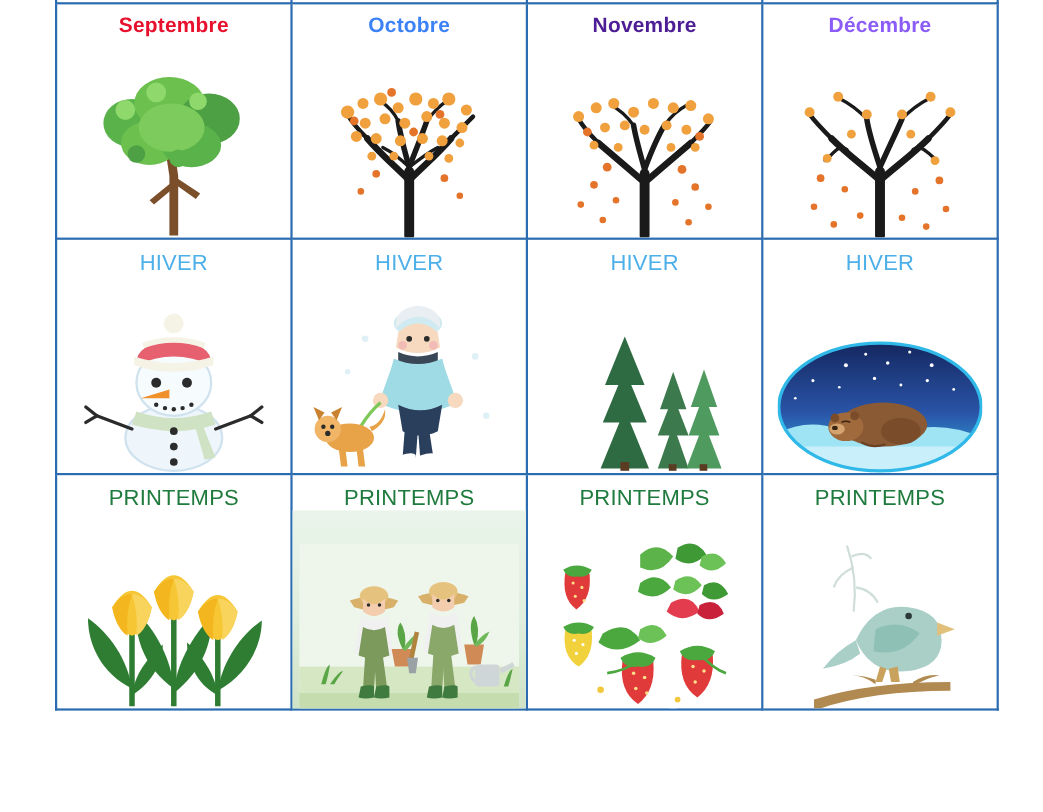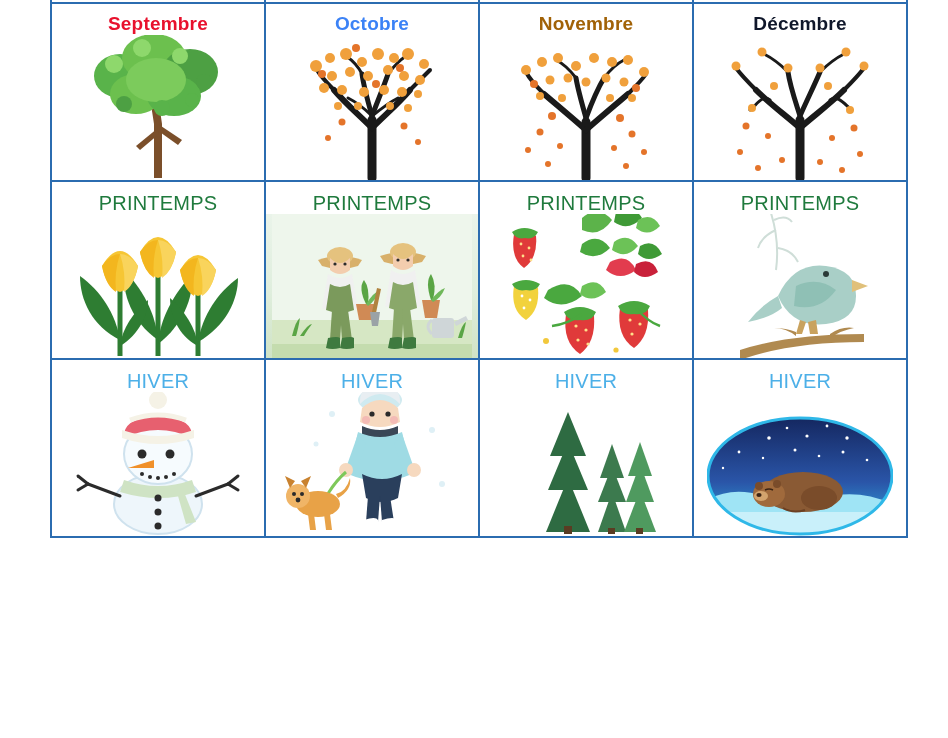--- a/index.html
+++ b/index.html
@@ -28,40 +28,40 @@
   }
   table.grid td {
     width: 212px;
     border: 2px solid #2b6cb0;
     vertical-align: top;
     padding: 0;
     background: #ffffff;
   }
   .cell {
     position: relative;
-    height: 176px;
+    height: 212px;
     display: flex;
     flex-direction: column;
     align-items: center;
   }
   .cell.partial {
     height: 86px;
   }
   .label {
     font-size: 19px;
     font-weight: bold;
     line-height: 1.1;
     margin-top: 10px;
     text-align: center;
     letter-spacing: 0.2px;
   }
   .label.sep { color: #e8112d; }
   .label.oct { color: #3b82f6; }
-  .label.nov { color: #a16207; }
-  .label.dec { color: #0f172a; }
+  .label.nov { color: #4c1d95; }
+  .label.dec { color: #8b5cf6; }
   .label.hiver { color: #4db0e8; font-size: 20px; font-weight: normal; }
   .label.printemps { color: #1f7a3d; font-size: 20px; font-weight: normal; }
   .art {
     flex: 1 1 auto;
     width: 100%;
     display: flex;
     align-items: flex-end;
     justify-content: center;
     overflow: hidden;
   }
@@ -267,230 +267,20 @@
                     <circle cx="154" cy="100" r="3.5"></circle>
                 <circle cx="68" cy="108" r="3"></circle>
                     <circle cx="132" cy="110" r="3"></circle>
                 <circle cx="40" cy="124" r="3"></circle>
                     <circle cx="160" cy="126" r="3"></circle>
                 <circle cx="82" cy="132" r="3"></circle>
                     <circle cx="120" cy="134" r="3"></circle>
                 <circle cx="58" cy="140" r="3"></circle>
                     <circle cx="142" cy="142" r="3"></circle>
               </g>
-            </svg>
-          </div>
-        </div>
-      </td>
-    </tr>
-
-    <tr>
-      <td>
-        <div class="cell">
-          <div class="label printemps">PRINTEMPS</div>
-          <div class="art">
-            <svg width="200" height="168" viewBox="0 0 200 168">
-              <g stroke="#2e7d32" stroke-width="5" fill="none">
-                <path d="M62 166 L62 74"></path>
-                    <path d="M100 166 L100 62"></path>
-                    <path d="M140 166 L140 78"></path>
-              </g>
-              <g fill="#2e7d32">
-                <path d="M62 150 C 34 136, 22 110, 22 86 C 42 100, 58 124, 62 150 Z"></path>
-                <path d="M100 150 C 74 132, 64 104, 66 80 C 84 98, 98 124, 100 150 Z"></path>
-                <path d="M140 152 C 168 136, 180 110, 180 88 C 160 102, 144 126, 140 152 Z"></path>
-                <path d="M100 154 C 124 136, 136 108, 134 84 C 116 104, 102 128, 100 154 Z"></path>
-                <path d="M140 156 C 120 146, 112 124, 112 108 C 126 120, 138 138, 140 156 Z"></path>
-                <path d="M62 156 C 82 144, 90 124, 90 110 C 76 122, 64 138, 62 156 Z"></path>
-              </g>
-              <g>
-                <path d="M44 76 q18 -30 36 0 q-4 22 -18 26 q-14 -4 -18 -26 Z" fill="#f6c634"></path>
-                <path d="M44 76 q8 -12 18 -12 q-6 18 -4 38 q-10 -6 -14 -26 Z" fill="#f3b61e"></path>
-                <path d="M62 64 q10 0 18 12 q-4 20 -14 26 q2 -20 -4 -38 Z" fill="#f9d45c"></path>
-              </g>
-              <g>
-                <path d="M82 62 q18 -30 36 0 q-4 22 -18 26 q-14 -4 -18 -26 Z" fill="#f6c634"></path>
-                <path d="M82 62 q8 -12 18 -12 q-6 18 -4 38 q-10 -6 -14 -26 Z" fill="#f3b61e"></path>
-                <path d="M100 50 q10 0 18 12 q-4 20 -14 26 q2 -20 -4 -38 Z" fill="#f9d45c"></path>
-              </g>
-              <g>
-                <path d="M122 80 q18 -30 36 0 q-4 22 -18 26 q-14 -4 -18 -26 Z" fill="#f6c634"></path>
-                <path d="M122 80 q8 -12 18 -12 q-6 18 -4 38 q-10 -6 -14 -26 Z" fill="#f3b61e"></path>
-                <path d="M140 68 q10 0 18 12 q-4 20 -14 26 q2 -20 -4 -38 Z" fill="#f9d45c"></path>
-              </g>
-            </svg>
-          </div>
-        </div>
-      </td>
-      <td>
-        <div class="cell">
-          <div class="label printemps">PRINTEMPS</div>
-          <div class="art photo-bg-garden">
-            <svg width="200" height="150" viewBox="0 0 200 150">
-              <rect x="0" y="0" width="200" height="150" fill="#eef6ec"></rect>
-              <rect x="0" y="112" width="200" height="38" fill="#d6e7c4"></rect>
-              <rect x="0" y="136" width="200" height="14" fill="#c4dcae"></rect>
-
-              <path d="M46 52 q22 -8 44 0 l-4 6 q-18 6 -36 0 Z" fill="#d8b06a"></path>
-              <ellipse cx="68" cy="48" rx="13" ry="9" fill="#e5c27e"></ellipse>
-              <path d="M58 50 q10 10 20 0 l0 12 q-10 8 -20 0 Z" fill="#f3cdae"></path>
-              <circle cx="63" cy="56" r="1.6" fill="#2b2b2b"></circle>
-              <circle cx="73" cy="56" r="1.6" fill="#2b2b2b"></circle>
-              <path d="M56 66 q12 8 24 0 l6 34 q-18 8 -36 0 Z" fill="#f0f0f0"></path>
-              <path d="M58 76 q10 6 20 0 l4 26 q-14 6 -28 0 Z" fill="#7b9a5c"></path>
-              <path d="M60 102 l-2 30 l10 0 l2 -30 Z" fill="#7b9a5c"></path>
-              <path d="M76 102 l4 30 l-10 0 l-2 -30 Z" fill="#7b9a5c"></path>
-              <path d="M56 130 q10 -2 12 0 l0 10 q-8 2 -14 0 Z" fill="#3f7a3f"></path>
-              <path d="M70 130 q10 -2 12 0 l0 10 q-8 2 -14 0 Z" fill="#3f7a3f"></path>
-
-              <path d="M108 48 q24 -8 46 0 l-4 6 q-20 6 -38 0 Z" fill="#d8b06a"></path>
-              <ellipse cx="131" cy="44" rx="13" ry="9" fill="#e5c27e"></ellipse>
-              <path d="M121 46 q10 10 20 0 l0 12 q-10 8 -20 0 Z" fill="#f3cdae"></path>
-              <circle cx="126" cy="52" r="1.6" fill="#2b2b2b"></circle>
-              <circle cx="136" cy="52" r="1.6" fill="#2b2b2b"></circle>
-              <path d="M119 62 q12 8 24 0 l6 36 q-18 8 -36 0 Z" fill="#f0f0f0"></path>
-              <path d="M121 74 q10 6 20 0 l4 26 q-14 6 -28 0 Z" fill="#8aa86a"></path>
-              <path d="M122 100 l-2 32 l10 0 l2 -32 Z" fill="#8aa86a"></path>
-              <path d="M138 100 l4 32 l-10 0 l-2 -32 Z" fill="#8aa86a"></path>
-              <path d="M118 130 q10 -2 12 0 l0 10 q-8 2 -14 0 Z" fill="#3f7a3f"></path>
-              <path d="M132 130 q10 -2 12 0 l0 10 q-8 2 -14 0 Z" fill="#3f7a3f"></path>
-
-              <path d="M84 96 l20 0 l-3 16 l-14 0 Z" fill="#d08a55"></path>
-              <path d="M94 96 q-8 -16 -2 -24 q6 8 4 24 Z" fill="#5aa545"></path>
-              <path d="M94 96 q8 -12 14 -14 q-4 10 -12 16 Z" fill="#6fb85a"></path>
-              <path d="M150 92 l18 0 l-3 18 l-12 0 Z" fill="#d08a55"></path>
-              <path d="M159 92 q-6 -18 0 -26 q6 10 2 26 Z" fill="#5aa545"></path>
-              <path d="M159 92 q8 -10 14 -12 q-4 10 -12 14 Z" fill="#6fb85a"></path>
-
-              <rect x="160" y="110" width="22" height="20" rx="3" fill="#cfd6d8"></rect>
-              <path d="M182 114 l12 -6 l2 4 l-12 6 Z" fill="#cfd6d8"></path>
-              <path d="M160 112 q-8 6 0 14" stroke="#cfd6d8" stroke-width="3" fill="none"></path>
-
-              <path d="M100 104 l5 -24 l4 1 l-5 24 Z" fill="#b0833f"></path>
-              <path d="M98 104 l10 0 l-2 14 l-6 0 Z" fill="#9aa2a6"></path>
-
-              <g fill="#5aa545">
-                <path d="M20 128 q4 -16 8 -18 q-2 12 -4 18 Z"></path>
-                <path d="M28 128 q8 -12 12 -12 q-6 8 -8 12 Z"></path>
-                <path d="M186 130 q4 -14 8 -16 q-2 10 -4 16 Z"></path>
-              </g>
-            </svg>
-          </div>
-        </div>
-      </td>
-      <td>
-        <div class="cell">
-          <div class="label printemps">PRINTEMPS</div>
-          <div class="art">
-            <svg width="200" height="160" viewBox="0 0 200 160">
-
-              <g>
-                <path d="M96 20 q16 -14 30 2 q-12 18 -30 10 Z" fill="#5cb34a"></path>
-                <path d="M130 14 q16 -10 26 6 q-14 14 -28 4 Z" fill="#3f9a36"></path>
-                <path d="M152 22 q14 -8 22 6 q-12 12 -24 2 Z" fill="#6cc257"></path>
-                <path d="M96 46 q16 -12 28 4 q-14 14 -30 4 Z" fill="#4aa83f"></path>
-                <path d="M128 44 q14 -10 24 4 q-12 14 -26 4 Z" fill="#6cc257"></path>
-                <path d="M154 48 q14 -8 22 8 q-14 10 -24 0 Z" fill="#3f9a36"></path>
-                <path d="M124 64 q18 -10 26 8 q-16 12 -30 0 Z" fill="#e23c4e"></path>
-                <path d="M150 66 q16 -8 22 8 q-14 10 -24 0 Z" fill="#c9213a"></path>
-              </g>
-
-              <g>
-                <path d="M28 36 q14 -6 22 2 q2 22 -12 32 q-14 -10 -10 -34 Z" fill="#e03a3a"></path>
-                <path d="M26 34 q12 -8 26 0 q-4 8 -13 6 q-9 2 -13 -6 Z" fill="#4aa83f"></path>
-                <g fill="#ffe08a">
-                      <circle cx="35" cy="46" r="1.4"></circle>
-                      <circle cx="43" cy="50" r="1.4"></circle>
-                      <circle cx="37" cy="58" r="1.4"></circle>
-                      <circle cx="45" cy="62" r="1.4"></circle>
-                    </g>
-              </g>
-              <g>
-                <path d="M28 88 q16 -8 24 2 q2 22 -12 32 q-16 -10 -12 -34 Z" fill="#f2d23c"></path>
-                <path d="M26 86 q14 -8 28 0 q-4 8 -14 6 q-10 2 -14 -6 Z" fill="#4aa83f"></path>
-                <g fill="#ffffff">
-                      <circle cx="36" cy="98" r="1.4"></circle>
-                      <circle cx="44" cy="102" r="1.4"></circle>
-                      <circle cx="38" cy="110" r="1.4"></circle>
-                    </g>
-              </g>
-              <g>
-                <path d="M80 116 q18 -8 28 2 q2 26 -14 38 q-18 -12 -14 -40 Z" fill="#e03a3a"></path>
-                <path d="M78 114 q16 -10 32 0 q-4 10 -16 8 q-12 2 -16 -8 Z" fill="#4aa83f"></path>
-                <g fill="#ffe08a">
-                      <circle cx="90" cy="128" r="1.6"></circle>
-                      <circle cx="100" cy="132" r="1.6"></circle>
-                      <circle cx="92" cy="142" r="1.6"></circle>
-                      <circle cx="102" cy="146" r="1.6"></circle>
-                    </g>
-              </g>
-              <g>
-                <path d="M134 110 q18 -8 28 2 q2 26 -14 38 q-18 -12 -14 -40 Z" fill="#e03a3a"></path>
-                <path d="M132 108 q16 -10 32 0 q-4 10 -16 8 q-12 2 -16 -8 Z" fill="#4aa83f"></path>
-                <g fill="#ffe08a">
-                      <circle cx="144" cy="122" r="1.6"></circle>
-                      <circle cx="154" cy="126" r="1.6"></circle>
-                      <circle cx="146" cy="136" r="1.6"></circle>
-                    </g>
-              </g>
-
-              <g fill="#4aa83f">
-                <path d="M62 92 q22 -14 34 6 q-20 16 -38 2 Z"></path>
-                <path d="M96 88 q16 -10 24 6 q-14 12 -26 2 Z" fill="#6cc257"></path>
-              </g>
-
-              <g>
-                <g fill="#ffffff">
-                      <circle cx="52" cy="140" r="5"></circle>
-                      <circle cx="62" cy="136" r="5"></circle>
-                      <circle cx="70" cy="144" r="5"></circle>
-                      <circle cx="58" cy="150" r="5"></circle>
-                    </g>
-                <circle cx="60" cy="143" r="3" fill="#f2c83c"></circle>
-                <g fill="#ffffff">
-                      <circle cx="122" cy="150" r="4.5"></circle>
-                      <circle cx="132" cy="146" r="4.5"></circle>
-                      <circle cx="138" cy="154" r="4.5"></circle>
-                      <circle cx="126" cy="157" r="4.5"></circle>
-                    </g>
-                <circle cx="130" cy="152" r="2.6" fill="#f2c83c"></circle>
-              </g>
-
-              <g stroke="#4aa83f" stroke-width="2.5" fill="none">
-                <path d="M96 116 q-14 10 -30 12"></path>
-                <path d="M150 110 q12 14 24 18"></path>
-              </g>
-            </svg>
-          </div>
-        </div>
-      </td>
-      <td>
-        <div class="cell">
-          <div class="label printemps">PRINTEMPS</div>
-          <div class="art">
-            <svg width="200" height="158" viewBox="0 0 200 158">
-
-              <g stroke="#cfded8" stroke-width="2" fill="none">
-                <path d="M70 10 q10 30 6 60"></path>
-                <path d="M76 30 q-14 6 -18 18"></path>
-                <path d="M78 48 q14 2 20 14"></path>
-                <path d="M74 20 q12 -6 18 2"></path>
-              </g>
-
-              <path d="M78 96 q16 -34 48 -30 q30 4 30 30 q0 24 -30 28 q-34 4 -48 -28 Z" fill="#a9cfc7"></path>
-              <path d="M96 86 q22 -10 40 4 q-16 22 -42 16 Z" fill="#8fc0b5"></path>
-              <circle cx="126" cy="74" r="3" fill="#2b3b38"></circle>
-              <path d="M152 80 l16 6 l-16 6 Z" fill="#e0c07a"></path>
-              <path d="M78 96 q-18 10 -30 26 q22 -4 34 -14 Z" fill="#a9cfc7"></path>
-              <path d="M100 120 l-4 14 l6 0 l4 -12 Z" fill="#c9a25e"></path>
-              <path d="M116 120 l2 14 l-8 0 l-2 -12 Z" fill="#c9a25e"></path>
-
-              <path d="M40 150 q50 -16 124 -16 l0 8 q-74 0 -124 18 Z" fill="#b08a50"></path>
-              <path d="M96 136 q-10 -8 -22 -8 q12 0 22 4 Z" fill="#b08a50"></path>
-              <path d="M130 134 q12 -8 24 -6 q-12 2 -24 10 Z" fill="#b08a50"></path>
             </svg>
           </div>
         </div>
       </td>
     </tr>
 
     <tr>
       <td>
         <div class="cell">
           <div class="label hiver">HIVER</div>
@@ -653,15 +443,225 @@
                 <path d="M58 74 q4 -2 8 0" stroke="#3b2414" stroke-width="1.4" fill="none"></path>
                 <ellipse cx="112" cy="82" rx="18" ry="12" fill="#7a4c2a"></ellipse>
                 <path d="M76 92 q10 6 22 2" stroke="#6b4023" stroke-width="2" fill="none"></path>
               </g>
               <ellipse cx="93" cy="60" rx="92" ry="58" fill="none" stroke="#2fb8e8" stroke-width="3"></ellipse>
             </svg>
           </div>
         </div>
       </td>
     </tr>
+
+    <tr>
+      <td>
+        <div class="cell">
+          <div class="label printemps">PRINTEMPS</div>
+          <div class="art">
+            <svg width="200" height="168" viewBox="0 0 200 168">
+              <g stroke="#2e7d32" stroke-width="5" fill="none">
+                <path d="M62 166 L62 74"></path>
+                    <path d="M100 166 L100 62"></path>
+                    <path d="M140 166 L140 78"></path>
+              </g>
+              <g fill="#2e7d32">
+                <path d="M62 150 C 34 136, 22 110, 22 86 C 42 100, 58 124, 62 150 Z"></path>
+                <path d="M100 150 C 74 132, 64 104, 66 80 C 84 98, 98 124, 100 150 Z"></path>
+                <path d="M140 152 C 168 136, 180 110, 180 88 C 160 102, 144 126, 140 152 Z"></path>
+                <path d="M100 154 C 124 136, 136 108, 134 84 C 116 104, 102 128, 100 154 Z"></path>
+                <path d="M140 156 C 120 146, 112 124, 112 108 C 126 120, 138 138, 140 156 Z"></path>
+                <path d="M62 156 C 82 144, 90 124, 90 110 C 76 122, 64 138, 62 156 Z"></path>
+              </g>
+              <g>
+                <path d="M44 76 q18 -30 36 0 q-4 22 -18 26 q-14 -4 -18 -26 Z" fill="#f6c634"></path>
+                <path d="M44 76 q8 -12 18 -12 q-6 18 -4 38 q-10 -6 -14 -26 Z" fill="#f3b61e"></path>
+                <path d="M62 64 q10 0 18 12 q-4 20 -14 26 q2 -20 -4 -38 Z" fill="#f9d45c"></path>
+              </g>
+              <g>
+                <path d="M82 62 q18 -30 36 0 q-4 22 -18 26 q-14 -4 -18 -26 Z" fill="#f6c634"></path>
+                <path d="M82 62 q8 -12 18 -12 q-6 18 -4 38 q-10 -6 -14 -26 Z" fill="#f3b61e"></path>
+                <path d="M100 50 q10 0 18 12 q-4 20 -14 26 q2 -20 -4 -38 Z" fill="#f9d45c"></path>
+              </g>
+              <g>
+                <path d="M122 80 q18 -30 36 0 q-4 22 -18 26 q-14 -4 -18 -26 Z" fill="#f6c634"></path>
+                <path d="M122 80 q8 -12 18 -12 q-6 18 -4 38 q-10 -6 -14 -26 Z" fill="#f3b61e"></path>
+                <path d="M140 68 q10 0 18 12 q-4 20 -14 26 q2 -20 -4 -38 Z" fill="#f9d45c"></path>
+              </g>
+            </svg>
+          </div>
+        </div>
+      </td>
+      <td>
+        <div class="cell">
+          <div class="label printemps">PRINTEMPS</div>
+          <div class="art photo-bg-garden">
+            <svg width="200" height="150" viewBox="0 0 200 150">
+              <rect x="0" y="0" width="200" height="150" fill="#eef6ec"></rect>
+              <rect x="0" y="112" width="200" height="38" fill="#d6e7c4"></rect>
+              <rect x="0" y="136" width="200" height="14" fill="#c4dcae"></rect>
+
+              <path d="M46 52 q22 -8 44 0 l-4 6 q-18 6 -36 0 Z" fill="#d8b06a"></path>
+              <ellipse cx="68" cy="48" rx="13" ry="9" fill="#e5c27e"></ellipse>
+              <path d="M58 50 q10 10 20 0 l0 12 q-10 8 -20 0 Z" fill="#f3cdae"></path>
+              <circle cx="63" cy="56" r="1.6" fill="#2b2b2b"></circle>
+              <circle cx="73" cy="56" r="1.6" fill="#2b2b2b"></circle>
+              <path d="M56 66 q12 8 24 0 l6 34 q-18 8 -36 0 Z" fill="#f0f0f0"></path>
+              <path d="M58 76 q10 6 20 0 l4 26 q-14 6 -28 0 Z" fill="#7b9a5c"></path>
+              <path d="M60 102 l-2 30 l10 0 l2 -30 Z" fill="#7b9a5c"></path>
+              <path d="M76 102 l4 30 l-10 0 l-2 -30 Z" fill="#7b9a5c"></path>
+              <path d="M56 130 q10 -2 12 0 l0 10 q-8 2 -14 0 Z" fill="#3f7a3f"></path>
+              <path d="M70 130 q10 -2 12 0 l0 10 q-8 2 -14 0 Z" fill="#3f7a3f"></path>
+
+              <path d="M108 48 q24 -8 46 0 l-4 6 q-20 6 -38 0 Z" fill="#d8b06a"></path>
+              <ellipse cx="131" cy="44" rx="13" ry="9" fill="#e5c27e"></ellipse>
+              <path d="M121 46 q10 10 20 0 l0 12 q-10 8 -20 0 Z" fill="#f3cdae"></path>
+              <circle cx="126" cy="52" r="1.6" fill="#2b2b2b"></circle>
+              <circle cx="136" cy="52" r="1.6" fill="#2b2b2b"></circle>
+              <path d="M119 62 q12 8 24 0 l6 36 q-18 8 -36 0 Z" fill="#f0f0f0"></path>
+              <path d="M121 74 q10 6 20 0 l4 26 q-14 6 -28 0 Z" fill="#8aa86a"></path>
+              <path d="M122 100 l-2 32 l10 0 l2 -32 Z" fill="#8aa86a"></path>
+              <path d="M138 100 l4 32 l-10 0 l-2 -32 Z" fill="#8aa86a"></path>
+              <path d="M118 130 q10 -2 12 0 l0 10 q-8 2 -14 0 Z" fill="#3f7a3f"></path>
+              <path d="M132 130 q10 -2 12 0 l0 10 q-8 2 -14 0 Z" fill="#3f7a3f"></path>
+
+              <path d="M84 96 l20 0 l-3 16 l-14 0 Z" fill="#d08a55"></path>
+              <path d="M94 96 q-8 -16 -2 -24 q6 8 4 24 Z" fill="#5aa545"></path>
+              <path d="M94 96 q8 -12 14 -14 q-4 10 -12 16 Z" fill="#6fb85a"></path>
+              <path d="M150 92 l18 0 l-3 18 l-12 0 Z" fill="#d08a55"></path>
+              <path d="M159 92 q-6 -18 0 -26 q6 10 2 26 Z" fill="#5aa545"></path>
+              <path d="M159 92 q8 -10 14 -12 q-4 10 -12 14 Z" fill="#6fb85a"></path>
+
+              <rect x="160" y="110" width="22" height="20" rx="3" fill="#cfd6d8"></rect>
+              <path d="M182 114 l12 -6 l2 4 l-12 6 Z" fill="#cfd6d8"></path>
+              <path d="M160 112 q-8 6 0 14" stroke="#cfd6d8" stroke-width="3" fill="none"></path>
+
+              <path d="M100 104 l5 -24 l4 1 l-5 24 Z" fill="#b0833f"></path>
+              <path d="M98 104 l10 0 l-2 14 l-6 0 Z" fill="#9aa2a6"></path>
+
+              <g fill="#5aa545">
+                <path d="M20 128 q4 -16 8 -18 q-2 12 -4 18 Z"></path>
+                <path d="M28 128 q8 -12 12 -12 q-6 8 -8 12 Z"></path>
+                <path d="M186 130 q4 -14 8 -16 q-2 10 -4 16 Z"></path>
+              </g>
+            </svg>
+          </div>
+        </div>
+      </td>
+      <td>
+        <div class="cell">
+          <div class="label printemps">PRINTEMPS</div>
+          <div class="art">
+            <svg width="200" height="160" viewBox="0 0 200 160">
+
+              <g>
+                <path d="M96 20 q16 -14 30 2 q-12 18 -30 10 Z" fill="#5cb34a"></path>
+                <path d="M130 14 q16 -10 26 6 q-14 14 -28 4 Z" fill="#3f9a36"></path>
+                <path d="M152 22 q14 -8 22 6 q-12 12 -24 2 Z" fill="#6cc257"></path>
+                <path d="M96 46 q16 -12 28 4 q-14 14 -30 4 Z" fill="#4aa83f"></path>
+                <path d="M128 44 q14 -10 24 4 q-12 14 -26 4 Z" fill="#6cc257"></path>
+                <path d="M154 48 q14 -8 22 8 q-14 10 -24 0 Z" fill="#3f9a36"></path>
+                <path d="M124 64 q18 -10 26 8 q-16 12 -30 0 Z" fill="#e23c4e"></path>
+                <path d="M150 66 q16 -8 22 8 q-14 10 -24 0 Z" fill="#c9213a"></path>
+              </g>
+
+              <g>
+                <path d="M28 36 q14 -6 22 2 q2 22 -12 32 q-14 -10 -10 -34 Z" fill="#e03a3a"></path>
+                <path d="M26 34 q12 -8 26 0 q-4 8 -13 6 q-9 2 -13 -6 Z" fill="#4aa83f"></path>
+                <g fill="#ffe08a">
+                      <circle cx="35" cy="46" r="1.4"></circle>
+                      <circle cx="43" cy="50" r="1.4"></circle>
+                      <circle cx="37" cy="58" r="1.4"></circle>
+                      <circle cx="45" cy="62" r="1.4"></circle>
+                    </g>
+              </g>
+              <g>
+                <path d="M28 88 q16 -8 24 2 q2 22 -12 32 q-16 -10 -12 -34 Z" fill="#f2d23c"></path>
+                <path d="M26 86 q14 -8 28 0 q-4 8 -14 6 q-10 2 -14 -6 Z" fill="#4aa83f"></path>
+                <g fill="#ffffff">
+                      <circle cx="36" cy="98" r="1.4"></circle>
+                      <circle cx="44" cy="102" r="1.4"></circle>
+                      <circle cx="38" cy="110" r="1.4"></circle>
+                    </g>
+              </g>
+              <g>
+                <path d="M80 116 q18 -8 28 2 q2 26 -14 38 q-18 -12 -14 -40 Z" fill="#e03a3a"></path>
+                <path d="M78 114 q16 -10 32 0 q-4 10 -16 8 q-12 2 -16 -8 Z" fill="#4aa83f"></path>
+                <g fill="#ffe08a">
+                      <circle cx="90" cy="128" r="1.6"></circle>
+                      <circle cx="100" cy="132" r="1.6"></circle>
+                      <circle cx="92" cy="142" r="1.6"></circle>
+                      <circle cx="102" cy="146" r="1.6"></circle>
+                    </g>
+              </g>
+              <g>
+                <path d="M134 110 q18 -8 28 2 q2 26 -14 38 q-18 -12 -14 -40 Z" fill="#e03a3a"></path>
+                <path d="M132 108 q16 -10 32 0 q-4 10 -16 8 q-12 2 -16 -8 Z" fill="#4aa83f"></path>
+                <g fill="#ffe08a">
+                      <circle cx="144" cy="122" r="1.6"></circle>
+                      <circle cx="154" cy="126" r="1.6"></circle>
+                      <circle cx="146" cy="136" r="1.6"></circle>
+                    </g>
+              </g>
+
+              <g fill="#4aa83f">
+                <path d="M62 92 q22 -14 34 6 q-20 16 -38 2 Z"></path>
+                <path d="M96 88 q16 -10 24 6 q-14 12 -26 2 Z" fill="#6cc257"></path>
+              </g>
+
+              <g>
+                <g fill="#ffffff">
+                      <circle cx="52" cy="140" r="5"></circle>
+                      <circle cx="62" cy="136" r="5"></circle>
+                      <circle cx="70" cy="144" r="5"></circle>
+                      <circle cx="58" cy="150" r="5"></circle>
+                    </g>
+                <circle cx="60" cy="143" r="3" fill="#f2c83c"></circle>
+                <g fill="#ffffff">
+                      <circle cx="122" cy="150" r="4.5"></circle>
+                      <circle cx="132" cy="146" r="4.5"></circle>
+                      <circle cx="138" cy="154" r="4.5"></circle>
+                      <circle cx="126" cy="157" r="4.5"></circle>
+                    </g>
+                <circle cx="130" cy="152" r="2.6" fill="#f2c83c"></circle>
+              </g>
+
+              <g stroke="#4aa83f" stroke-width="2.5" fill="none">
+                <path d="M96 116 q-14 10 -30 12"></path>
+                <path d="M150 110 q12 14 24 18"></path>
+              </g>
+            </svg>
+          </div>
+        </div>
+      </td>
+      <td>
+        <div class="cell">
+          <div class="label printemps">PRINTEMPS</div>
+          <div class="art">
+            <svg width="200" height="158" viewBox="0 0 200 158">
+
+              <g stroke="#cfded8" stroke-width="2" fill="none">
+                <path d="M70 10 q10 30 6 60"></path>
+                <path d="M76 30 q-14 6 -18 18"></path>
+                <path d="M78 48 q14 2 20 14"></path>
+                <path d="M74 20 q12 -6 18 2"></path>
+              </g>
+
+              <path d="M78 96 q16 -34 48 -30 q30 4 30 30 q0 24 -30 28 q-34 4 -48 -28 Z" fill="#a9cfc7"></path>
+              <path d="M96 86 q22 -10 40 4 q-16 22 -42 16 Z" fill="#8fc0b5"></path>
+              <circle cx="126" cy="74" r="3" fill="#2b3b38"></circle>
+              <path d="M152 80 l16 6 l-16 6 Z" fill="#e0c07a"></path>
+              <path d="M78 96 q-18 10 -30 26 q22 -4 34 -14 Z" fill="#a9cfc7"></path>
+              <path d="M100 120 l-4 14 l6 0 l4 -12 Z" fill="#c9a25e"></path>
+              <path d="M116 120 l2 14 l-8 0 l-2 -12 Z" fill="#c9a25e"></path>
+
+              <path d="M40 150 q50 -16 124 -16 l0 8 q-74 0 -124 18 Z" fill="#b08a50"></path>
+              <path d="M96 136 q-10 -8 -22 -8 q12 0 22 4 Z" fill="#b08a50"></path>
+              <path d="M130 134 q12 -8 24 -6 q-12 2 -24 10 Z" fill="#b08a50"></path>
+            </svg>
+          </div>
+        </div>
+      </td>
+    </tr>
   </tbody>
     </table>
 </div>
 
 </body></html>

